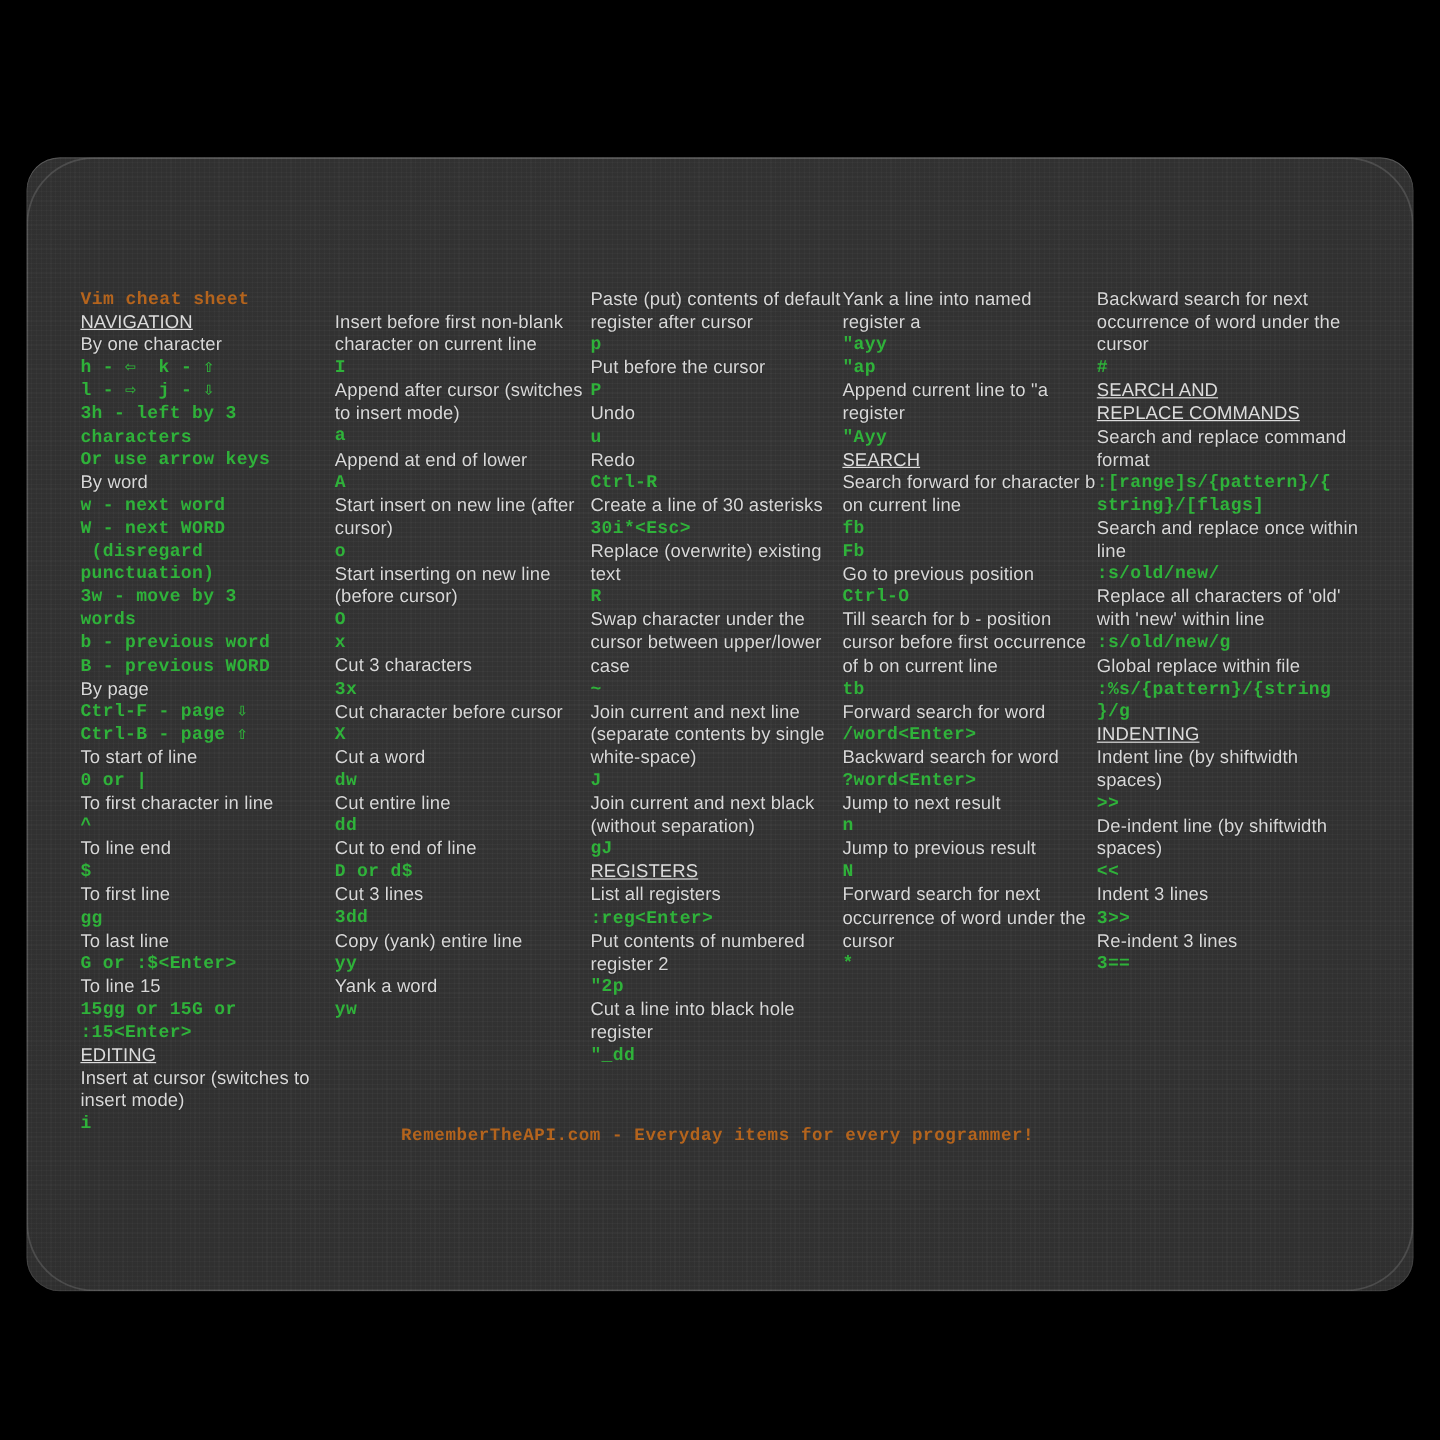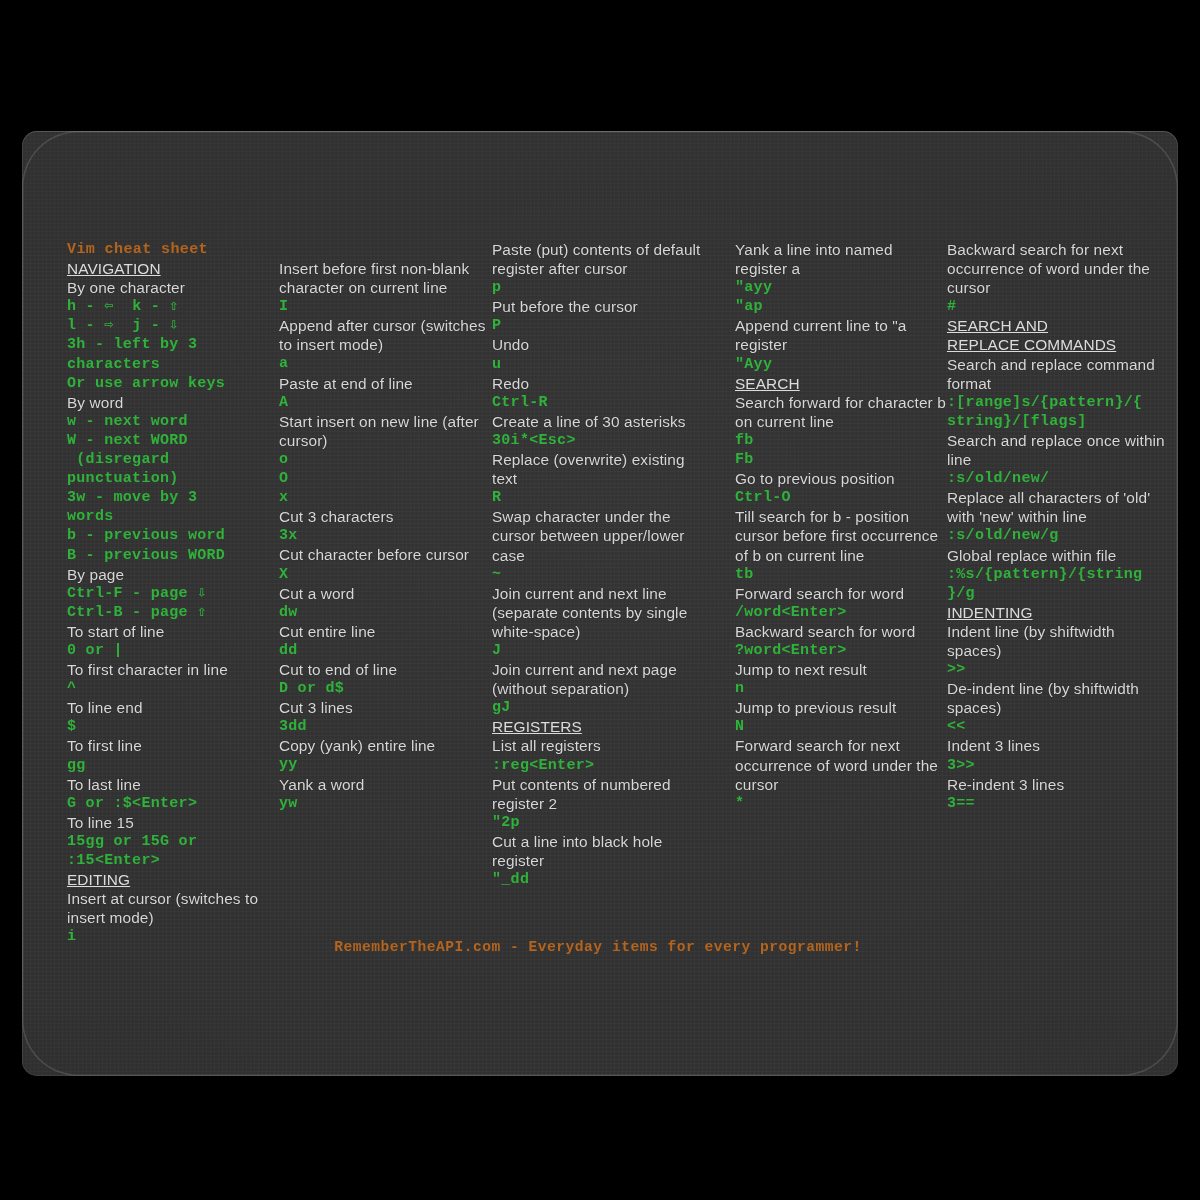--- a/index.html
+++ b/index.html
@@ -22,21 +22,21 @@
     background: #000000;
   }
 
   
   #mousepad {
     position: absolute;
     left: 22px;
     top: 131px;
     width: 1156px;
     height: 945px;
-    border-radius: 15px;
+    border-radius: 28px;
     background:
       radial-gradient(ellipse 130% 120% at 50% 40%, #343434 0%, #303030 55%, #2b2b2b 100%);
     box-shadow:
       inset 0 1px 0 rgba(255,255,255,0.16),
       inset 0 -1px 0 rgba(255,255,255,0.05),
       inset 1px 0 0 rgba(255,255,255,0.07),
       inset -1px 0 0 rgba(255,255,255,0.07);
     overflow: hidden;
   }
   
@@ -67,21 +67,21 @@
     gap: 0px;
     align-items: flex-start;
   }
   .col {
     width: 212px;
     flex: 0 0 212px;
   }
   .col.c1 { width: 208px; flex-basis: 208px; padding-right: 4px; }
   .col.c2 { width: 213px; flex-basis: 213px; margin-top: 19px; }
   .col.c3 { width: 210px; flex-basis: 210px; }
-  .col.c4 { width: 212px; flex-basis: 212px; margin-left: 33px; }
+  .col.c4 { width: 212px; flex-basis: 212px; }
   .col.c5 { width: 225px; flex-basis: 225px; }
 
   .line {
     font-size: 15.4px;
     line-height: 19.1px;
     letter-spacing: 0.1px;
     white-space: pre-wrap;
     word-break: normal;
   }
   
@@ -176,24 +176,25 @@
           <div class="line cmd">:15&lt;Enter&gt;</div>
           <div class="line sect">EDITING</div>
           <div class="line desc">Insert at cursor (switches to insert mode)</div>
           <div class="line cmd">i</div>
         </div>
       <div class="col c2">
           <div class="line desc">Insert before first non-blank character on current line</div>
           <div class="line cmd">I</div>
           <div class="line desc">Append after cursor (switches to insert mode)</div>
           <div class="line cmd">a</div>
-          <div class="line desc">Paste at end of line</div>
+          <div class="line desc">Append at end of lower</div>
           <div class="line cmd">A</div>
           <div class="line desc">Start insert on new line (after cursor)</div>
           <div class="line cmd">o</div>
+          <div class="line desc">Start inserting on new line (before cursor)</div>
           <div class="line cmd">O</div>
           <div class="line cmd">x</div>
           <div class="line desc">Cut 3 characters</div>
           <div class="line cmd">3x</div>
           <div class="line desc">Cut character before cursor</div>
           <div class="line cmd">X</div>
           <div class="line desc">Cut a word</div>
           <div class="line cmd">dw</div>
           <div class="line desc">Cut entire line</div>
           <div class="line cmd">dd</div>
@@ -216,21 +217,21 @@
           <div class="line desc">Redo</div>
           <div class="line cmd">Ctrl-R</div>
           <div class="line desc">Create a line of 30 asterisks</div>
           <div class="line cmd">30i*&lt;Esc&gt;</div>
           <div class="line desc">Replace (overwrite) existing text</div>
           <div class="line cmd">R</div>
           <div class="line desc">Swap character under the cursor between upper/lower case</div>
           <div class="line cmd">~</div>
           <div class="line desc">Join current and next line (separate contents by single white-space)</div>
           <div class="line cmd">J</div>
-          <div class="line desc">Join current and next page (without separation)</div>
+          <div class="line desc">Join current and next black (without separation)</div>
           <div class="line cmd">gJ</div>
           <div class="line sect">REGISTERS</div>
           <div class="line desc">List all registers</div>
           <div class="line cmd">:reg&lt;Enter&gt;</div>
           <div class="line desc">Put contents of numbered register 2</div>
           <div class="line cmd">"2p</div>
           <div class="line desc">Cut a line into black hole register</div>
           <div class="line cmd">"_dd</div>
         </div>
       <div class="col c4">

